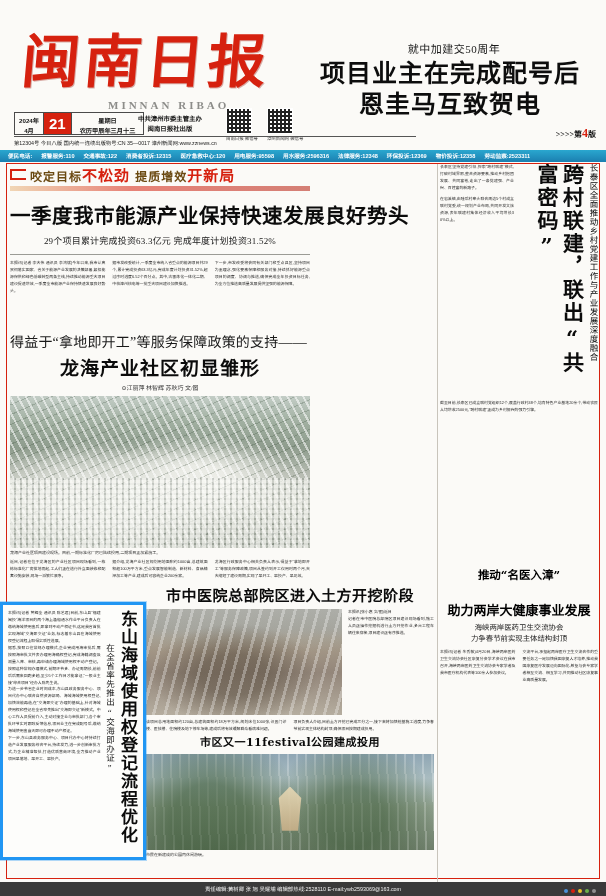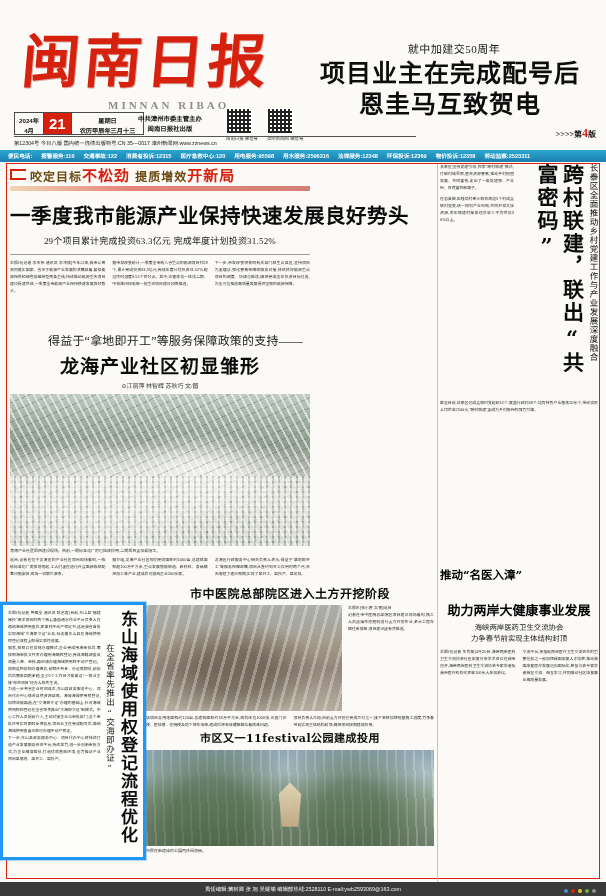--- a/index.html
+++ b/index.html
@@ -146,21 +146,21 @@
   .cols { display: flex; gap: 7px; }
   .col { flex: 1; }
   .ptext {
     font-size: 3.9px; line-height: 1.78; color: #2c2c2c;
     text-align: justify; word-break: break-all;
     font-family: "Liberation Sans", sans-serif;
   }
 
   
   .story-longhai { position: absolute; left: 10px; top: 167px; width: 300px; }
-  .lh-shoulder { font-size: 12px; color: #1a1a1a; letter-spacing: .2px; margin-left: 38px; }
+  .lh-shoulder { font-size: 14px; color: #1a1a1a; letter-spacing: .2px; }
   .lh-title {
     font-size: 19px; font-weight: bold; text-align: center;
     margin-top: 2px; color: #0b0b0b; letter-spacing: 1px;
     font-family: "DejaVu Serif", serif;
   }
   .lh-byline { font-size: 6px; text-align: center; color: #333; margin-top: 3px; }
   .photo {
     position: relative; overflow: hidden; background: #9aa39b;
   }
   .photo-aerial {
@@ -182,21 +182,21 @@
       repeating-linear-gradient(90deg, rgba(250,250,246,.75) 0 4px, rgba(120,128,120,.25) 4px 6px),
       repeating-linear-gradient(0deg, rgba(250,250,246,.55) 0 3px, rgba(110,118,110,.2) 3px 5px);
     opacity: .8;
   }
   .photo-cap { font-size: 4px; color: #333; margin-top: 2px; line-height: 1.6;
     font-family: "Liberation Sans", sans-serif; }
 
   
   .story-tcm { position: absolute; left: 146px; top: 420px; width: 288px; }
   .tcm-title {
-    font-size: 12px; font-weight: bold; text-align: center; color: #0b0b0b;
+    font-size: 15px; font-weight: bold; text-align: center; color: #0b0b0b;
     letter-spacing: .5px; font-family: "DejaVu Serif", serif; white-space: nowrap;
   }
   .tcm-sub { font-size: 7.5px; text-align: center; margin-top: 3px; color: #1a1a1a; }
   .photo-site {
     height: 106px; margin-top: 5px;
     background: linear-gradient(180deg,#b9b0a2 0%,#a89c8a 30%,#93867a 60%,#b5ad9f 100%);
   }
   .photo-site::before {
     content: ""; position: absolute; inset: 0;
     background:
@@ -230,21 +230,21 @@
     font-family: "DejaVu Serif", serif; color: #0b0b0b;
   }
   .vh-shoulder { font-size: 8.5px; letter-spacing: .5px; margin-left: 2px; line-height: 1.35; }
   .vh-title {
     font-size: 21px; font-weight: bold; letter-spacing: 2px;
     line-height: 1.22; margin-left: 4px;
   }
 
   
   .story-health { position: absolute; left: 440px; top: 402px; width: 158px; }
-  .hl-title1 { font-size: 11.5px; font-weight: bold; text-align: left;
+  .hl-title1 { font-size: 11.5px; font-weight: bold; text-align: center;
     font-family: "DejaVu Serif", serif; white-space: nowrap; }
   .hl-title2 { font-size: 13px; font-weight: bold; text-align: center; margin-top: 18px;
     font-family: "DejaVu Serif", serif; white-space: nowrap; }
   .hl-sub { font-size: 7.4px; text-align: center; line-height: 1.45; margin-top: 4px; color: #1a1a1a; }
 
   
   .highlight-box {
     position: absolute; left: 0; top: 602px; width: 146px; height: 258px;
     border: 3px solid #2196f3; background: #fdfdfb;
     box-shadow: 0 0 0 1px rgba(33,150,243,.35);

